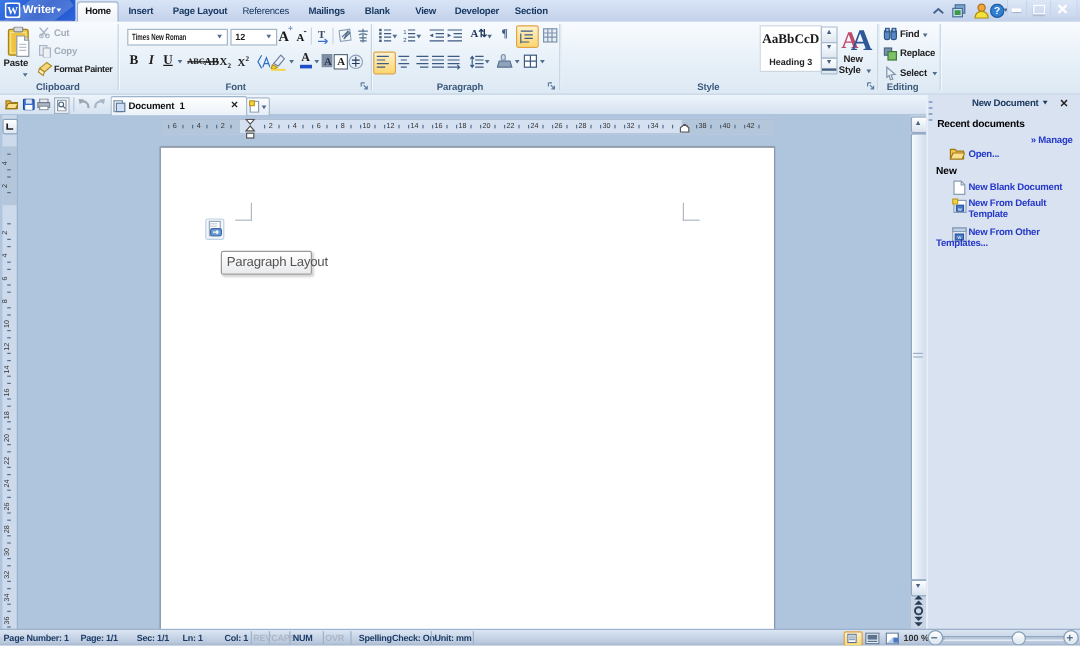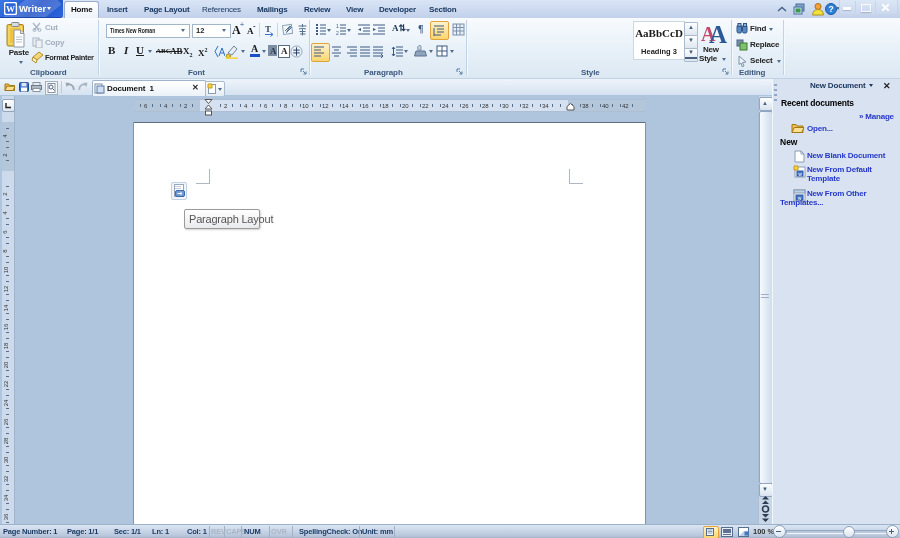--- a/index.html
+++ b/index.html
@@ -25,21 +25,21 @@
  <div class="tx" style="left:19px;top:4px;font-size:9.5px;font-weight:bold;color:#fff">Writer</div>
  <div class="dd" style="left:47px;top:7px;border-top-color:#fff"></div>
 </div>
 
 <div class="a" style="left:64px;top:1px;width:33px;height:17px;background:linear-gradient(#fdfeff,#eef3fa);border:1px solid #98aecb;border-bottom:none;border-radius:3px 3px 0 0"></div>
 <div class="tx" style="left:71px;top:6px;font-size:8px;font-weight:bold;color:#111;letter-spacing:-.2px">Home</div>
 <div class="tx nav" style="left:107px;top:6px;font-size:8px;font-weight:bold;letter-spacing:-.2px">Insert</div>
 <div class="tx nav" style="left:144px;top:6px;font-size:8px;font-weight:bold;letter-spacing:-.2px">Page Layout</div>
 <div class="tx nav" style="left:202px;top:6px;font-size:8px;font-weight:normal;letter-spacing:-.2px">References</div>
 <div class="tx nav" style="left:257px;top:6px;font-size:8px;font-weight:bold;letter-spacing:-.2px">Mailings</div>
-<div class="tx nav" style="left:304px;top:6px;font-size:8px;font-weight:bold;letter-spacing:-.2px">Review</div>
+<div class="tx nav" style="left:304px;top:6px;font-size:8px;font-weight:bold;letter-spacing:-.2px">Blank</div>
 <div class="tx nav" style="left:346px;top:6px;font-size:8px;font-weight:bold;letter-spacing:-.2px">View</div>
 <div class="tx nav" style="left:379px;top:6px;font-size:8px;font-weight:bold;letter-spacing:-.2px">Developer</div>
 <div class="tx nav" style="left:429px;top:6px;font-size:8px;font-weight:bold;letter-spacing:-.2px">Section</div>
 
 <svg class="a" style="left:777px;top:6px" width="10" height="6" viewBox="0 0 10 6">
       <path d="M1 5 L5 1.5 L9 5" fill="none" stroke="#44628a" stroke-width="1.5"></path>
     </svg>
 <svg class="a" style="left:793px;top:3px" width="13" height="12" viewBox="0 0 13 12">
  <rect x="3" y="1" width="8" height="7" fill="#7fa7cf" stroke="#4a6d96"></rect>
  <rect x="1" y="4" width="8" height="7" fill="#c8dff2" stroke="#4a6d96"></rect>
@@ -91,21 +91,21 @@
 <svg class="a" style="left:6px;top:22px" width="20" height="26" viewBox="0 0 20 26">
  <rect x="1" y="2.5" width="16.5" height="21.5" rx="1.5" fill="#eec43e" stroke="#a5841c"></rect>
  <rect x="3" y="5" width="12.5" height="17" fill="none" stroke="#f6e28e"></rect>
  <rect x="5.5" y="0.5" width="7.5" height="4" rx="1" fill="#d8dbdf" stroke="#82878e"></rect>
 </svg>
 <svg class="a" style="left:13px;top:29px" width="12" height="19" viewBox="0 0 12 19">
  <path d="M1 1 h6.5 l3.5 3.5 V18 H1 Z" fill="#fff" stroke="#8f99a4"></path>
  <path d="M7.5 1 v3.5 H11" fill="#dde2e8" stroke="#8f99a4"></path>
  <path d="M3 8 h6 M3 10.5 h6 M3 13 h6" stroke="#b9c2cc"></path>
 </svg>
-<div class="tx" style="left:3px;top:49px;width:26px;text-align:right;font-size:8px;font-weight:bold;color:#222;letter-spacing:-.2px">Paste</div>
+<div class="tx" style="left:3px;top:49px;width:26px;text-align:left;font-size:8px;font-weight:bold;color:#222;letter-spacing:-.2px">Paste</div>
 <div class="dd" style="left:19px;top:61px"></div>
 <svg class="a" style="left:32px;top:22px" width="11" height="10" viewBox="0 0 11 10">
  <path d="M1 1 L7 8 M8 1 L2 8" stroke="#a8b4c4" stroke-width="1.2"></path>
  <circle cx="2.5" cy="8" r="1.5" fill="none" stroke="#a8b4c4"></circle>
       <circle cx="7.5" cy="8" r="1.5" fill="none" stroke="#a8b4c4"></circle>
 </svg>
 <div class="tx" style="left:45px;top:24px;font-size:8px;font-weight:bold;color:#a3aebc;letter-spacing:-.2px">Cut</div>
 <svg class="a" style="left:32px;top:37px" width="11" height="11" viewBox="0 0 11 11">
  <rect x="1" y="1" width="6" height="8" fill="#eef1f4" stroke="#a8b4c4"></rect>
  <rect x="4" y="3" width="6" height="8" fill="#eef1f4" stroke="#a8b4c4"></rect>

